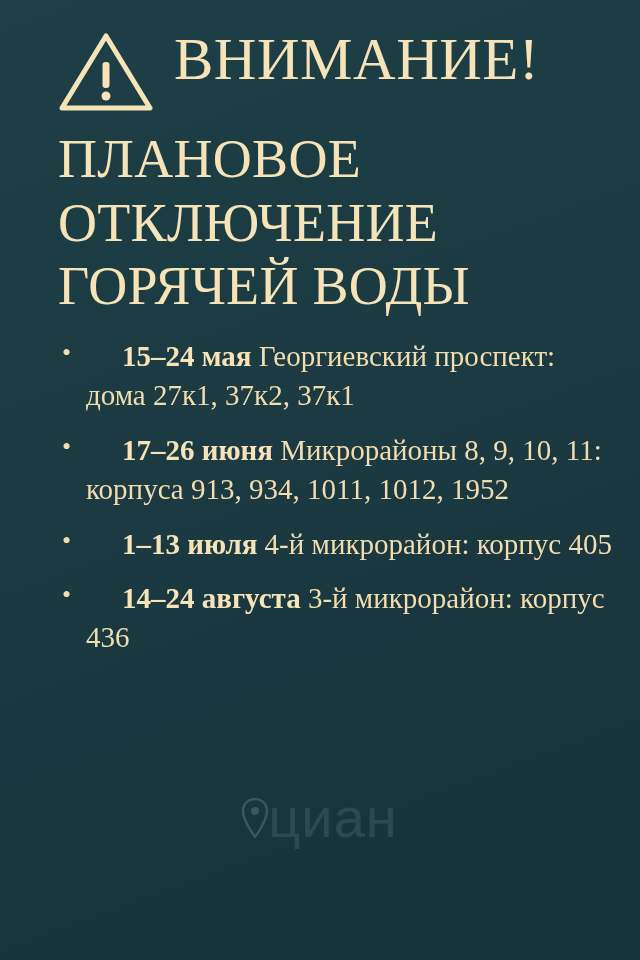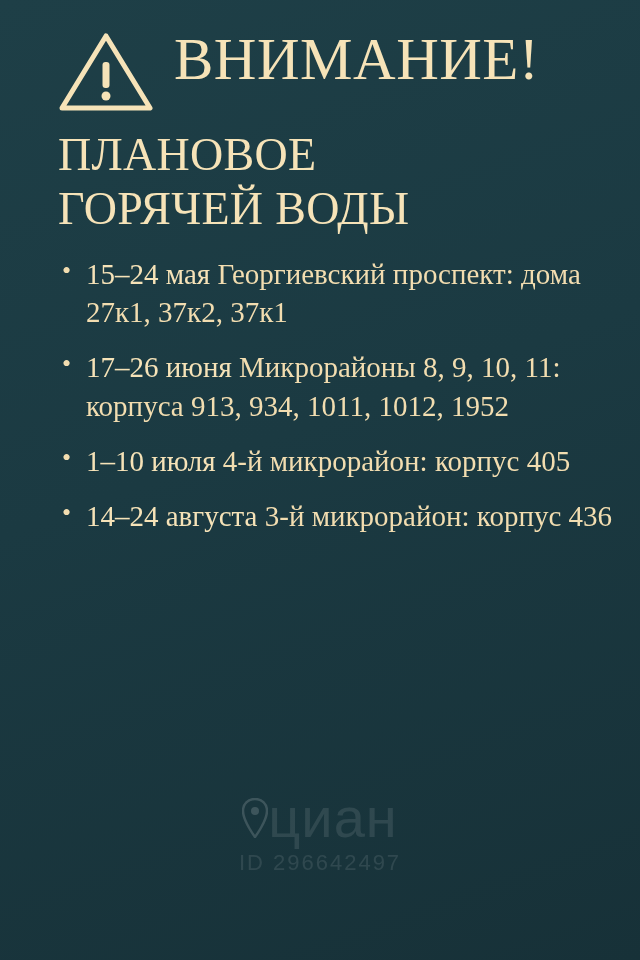--- a/index.html
+++ b/index.html
@@ -38,21 +38,21 @@
     font-size: 59px;
     letter-spacing: 0.5px;
     color: #f6e3b8;
     line-height: 1;
     white-space: nowrap;
     font-weight: normal;
   }
   .title {
     margin: 14px 0 0 0;
     padding: 0 30px 0 58px;
-    font-size: 46px;
+    font-size: 54px;
     line-height: 1.18;
     color: #f6e3b8;
     font-weight: normal;
     letter-spacing: 0.3px;
   }
   .title span {
     display: block;
   }
   ul.notices {
     list-style: none;
@@ -69,22 +69,23 @@
   }
   ul.notices > li::before {
     content: "•";
     position: absolute;
     left: 4px;
     top: -1px;
     font-size: 26px;
     color: #f2ddb0;
   }
   .dates {
-    font-weight: normal;
+    font-weight: bold;
     color: #f6e3b8;
+    margin-left: 36px;
   }
   .watermark {
     position: absolute;
     left: 50%;
     top: 790px;
     transform: translateX(-50%);
     text-align: center;
     color: rgba(255,255,255,0.10);
     pointer-events: none;
     width: 100%;
@@ -119,42 +120,42 @@
     <svg class="warn-icon" viewBox="0 0 96 84">
       <path d="M48 6 L92 78 L4 78 Z" fill="none" stroke="#f6e3b8" stroke-width="5" stroke-linejoin="round"></path>
       <rect x="44.5" y="32" width="7" height="26" rx="3" fill="#f6e3b8"></rect>
       <circle cx="48" cy="66" r="4.5" fill="#f6e3b8"></circle>
     </svg>
     <div class="attention">ВНИМАНИЕ!</div>
   </div>
 
   <h1 class="title">
     <span>ПЛАНОВОЕ</span>
+    <span>ОТКЛЮЧЕНИЕ</span>
     <span>ГОРЯЧЕЙ ВОДЫ</span>
   </h1>
 
   <ul class="notices">
     <li>
       <span class="dates">15–24 мая</span><span> Георгиевский проспект: дома 27к1, 37к2, 37к1</span>
     </li>
     <li>
       <span class="dates">17–26 июня</span><span> Микрорайоны 8, 9, 10, 11: корпуса 913, 934, 1011, 1012, 1952</span>
     </li>
     <li>
-      <span class="dates">1–10 июля</span><span> 4-й микрорайон: корпус 405</span>
+      <span class="dates">1–13 июля</span><span> 4-й микрорайон: корпус 405</span>
     </li>
     <li>
       <span class="dates">14–24 августа</span><span> 3-й микрорайон: корпус 436</span>
     </li>
   </ul>
 
   <div class="watermark">
     <div class="wm-main">
       <svg class="wm-pin" viewBox="0 0 26 40">
         <path d="M13 1 C6 1 1 6 1 13 C1 23 13 39 13 39 C13 39 25 23 25 13 C25 6 20 1 13 1 Z" fill="none" stroke="rgba(255,255,255,0.16)" stroke-width="2.5"></path>
         <circle cx="13" cy="13" r="4" fill="rgba(255,255,255,0.16)"></circle>
       </svg>
       <span>циан</span>
     </div>
-    <div class="wm-id">ID 296642497</div>
   </div>
 
 </div>
 
 </body></html>

